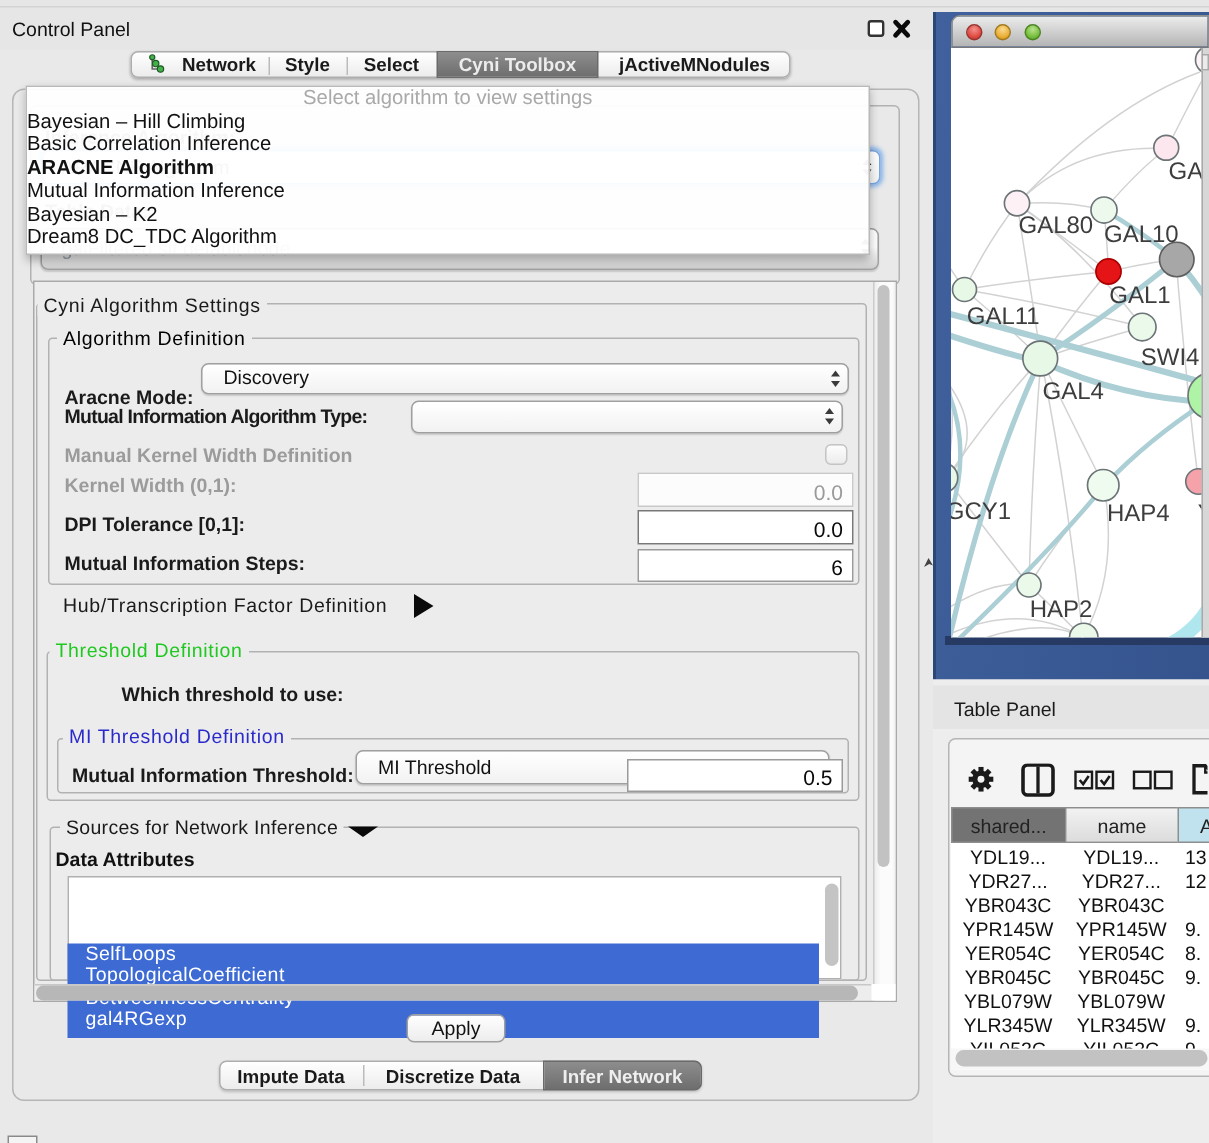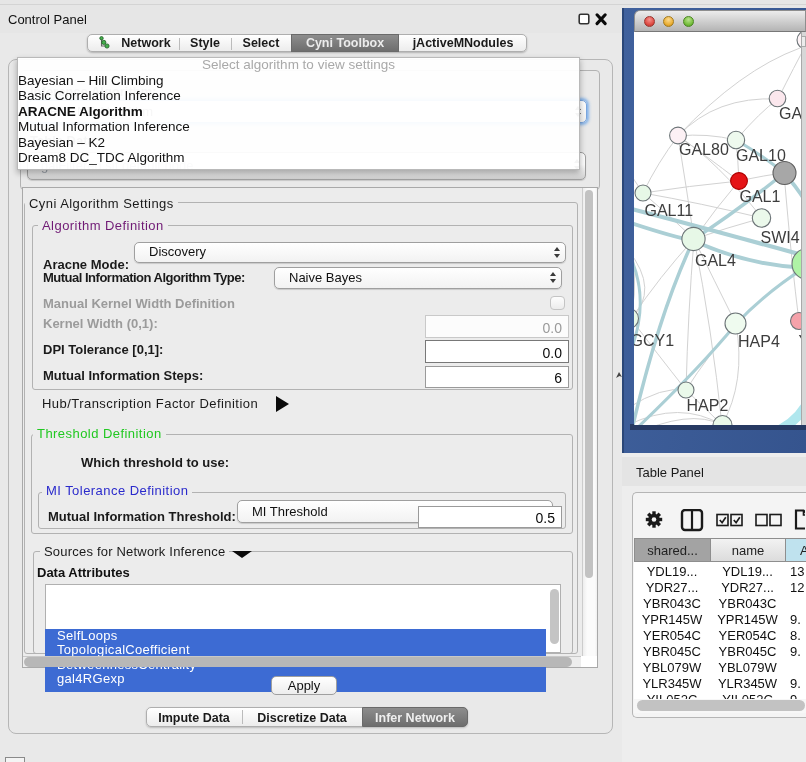--- a/index.html
+++ b/index.html
@@ -60,30 +60,29 @@
 
 <div class="abs" style="left:22px;top:187px;width:576px;height:481px;background:#ececec;border:1px solid #a9a9a9;"></div>
 
 <div class="abs" style="left:582px;top:188px;width:15px;height:479px;background:linear-gradient(90deg,#ededed,#fbfbfb 30%,#fbfbfb 85%,#efefef);border-left:1px solid #cccccc;"></div>
 <div class="abs" style="left:585px;top:190px;width:8px;height:388px;background:#c2c2c2;border-radius:4px;"></div>
 
 <div class="grp" style="left:24px;top:202px;width:554px;height:452px;border-radius:3px;"></div>
 <div class="gl" style="left:25px;top:196px;color:#1a1a1a;">Cyni Algorithm Settings</div>
 
 <div class="grp" style="left:32px;top:225px;width:541px;height:165px;border-radius:3px;"></div>
-<div class="gl" style="left:38px;top:218px;color:#701a75;">Algorithm Definition</div>
+<div class="gl" style="left:38px;top:218px;color:#000000;">Algorithm Definition</div>
 
 <div class="lbl" style="left:43px;top:257px;">Aracne Mode:</div>
 <div class="combo" style="left:134px;top:242px;width:432px;height:20.5px;">
     <div style="padding:1px 0 0 14px;">Discovery</div>
     <span class="ar"></span>
   </div>
 <div class="lbl" style="left:43px;top:270px;letter-spacing:-0.5px;">Mutual Information Algorithm Type:</div>
 <div class="combo" style="left:274px;top:266.5px;width:288px;height:22px;">
-    <div style="padding:2.5px 0 0 14px;">Naive Bayes</div>
     <span class="ar"></span>
   </div>
 <div class="lbl" style="left:43px;top:296px;color:#9b9b9b;">Manual Kernel Width Definition</div>
 <div class="abs" style="left:550px;top:296px;width:14.5px;height:14px;background:linear-gradient(#fdfdfd,#ececec);border:1.5px solid #c4c4c4;border-radius:4px;"></div>
 <div class="lbl" style="left:43px;top:316px;color:#9b9b9b;">Kernel Width (0,1):</div>
 <div class="fld" style="left:425px;top:314.5px;width:144px;height:23.5px;color:#9a9a9a;background:#fcfcfc;border-color:#c9c9c9;padding-top:4.5px;">0.0</div>
 <div class="lbl" style="left:43px;top:342px;">DPI Tolerance [0,1]:</div>
 <div class="fld" style="left:425px;top:340px;width:144px;height:23px;border-color:#787878;padding-top:4px;">0.0</div>
 <div class="lbl" style="left:43px;top:368px;">Mutual Information Steps:</div>
 <div class="fld" style="left:425px;top:366px;width:144px;height:21.5px;border-color:#9a9a9a;padding-top:3px;">6</div>
@@ -93,21 +92,21 @@
 
 <div class="grp" style="left:31px;top:434px;width:542px;height:100px;border-radius:3px;"></div>
 <div class="gl" style="left:33px;top:426px;color:#21c821;">Threshold Definition</div>
 <div class="lbl" style="left:81px;top:455px;">Which threshold to use:</div>
 <div class="combo" style="left:237px;top:451.5px;width:316px;height:23px;margin-top:48px;">
     <div style="padding:3px 0 0 14px;">MI Threshold</div>
     <span class="ar"></span>
   </div>
 
 <div class="grp" style="left:38px;top:492px;width:528px;height:37px;border-radius:3px;"></div>
-<div class="gl" style="left:42px;top:483px;color:#2a2acc;">MI Tolerance Definition</div>
+<div class="gl" style="left:42px;top:483px;color:#2a2acc;">MI Threshold Definition</div>
 <div class="lbl" style="left:48px;top:509px;">Mutual Information Threshold:</div>
 <div class="fld" style="left:418px;top:505.5px;width:144px;height:22.5px;padding-top:3.5px;">0.5</div>
 
 <div class="grp" style="left:33px;top:551px;width:540px;height:103px;border-radius:3px;"></div>
 <div class="gl" style="left:40px;top:544px;color:#1a1a1a;letter-spacing:0.2px;">Sources for Network Inference</div>
 <div class="abs" style="left:232px;top:551px;width:0;height:0;border-left:10px solid transparent;border-right:10px solid transparent;border-top:7.5px solid #0a0a0a;"></div>
 <div class="abs b" style="left:37px;top:565px;font-size:13px;color:#111;">Data Attributes</div>
 
 <div class="abs" style="left:45px;top:584px;width:516px;height:69px;background:#fff;border:1px solid #b0b0b0;"></div>
 <div class="abs" style="left:45px;top:589px;width:501px;height:63px;background:#3d6bd3;color:#fff;font-size:13px;line-height:14.3px;letter-spacing:0.3px;padding-left:12px;overflow:hidden;margin-top:40px;">SelfLoops<br>TopologicalCoefficient<br>BetweennessCentrality<br>gal4RGexp</div>
@@ -267,21 +266,21 @@
   <path d="M88.8 11 l2.3 2.7 l3.7 -5.4" stroke-width="1.7"></path>
   <rect x="111" y="5.5" width="11" height="11"></rect>
   <rect x="125" y="5.5" width="11" height="11"></rect>
  </g>
 
  <path d="M151 1.5 h7.5 l4.5 4.5 v13.5 h-12 z" fill="none" stroke="#1a1a1a" stroke-width="2.2"></path>
     <path d="M158.5 1.5 v4.5 h4.5" fill="none" stroke="#1a1a1a" stroke-width="1.6"></path>
 </svg>
 
 <div class="abs" style="left:634px;top:538px;width:172px;height:175px;background:#fff;"></div>
-<div class="abs" style="left:634px;top:538px;width:76px;height:24px;background:#a3a3a3;border:1px solid #8e8e8e;border-right:none;font-size:13px;color:#222;text-align:center;padding-top:4px;">shared...</div>
+<div class="abs" style="left:634px;top:538px;width:76px;height:24px;background:#737373;border:1px solid #8e8e8e;border-right:none;font-size:13px;color:#222;text-align:center;padding-top:4px;">shared...</div>
 <div class="abs" style="left:710px;top:538px;width:75px;height:24px;background:linear-gradient(#f2f2f2,#dcdcdc);border:1px solid #8e8e8e;border-right:none;font-size:13px;color:#222;text-align:center;padding-top:4px;">name</div>
 <div class="abs" style="left:785px;top:538px;width:21px;height:24px;background:#bfe2ee;border:1px solid #8e8e8e;border-right:none;font-size:13px;color:#222;padding:4px 0 0 14px;overflow:hidden;">A</div>
 <div class="abs" style="left:634px;top:564px;width:76px;font-size:13px;line-height:16px;color:#111;text-align:center;">YDL19...<br>YDR27...<br>YBR043C<br>YPR145W<br>YER054C<br>YBR045C<br>YBL079W<br>YLR345W<br>YIL052C</div>
 <div class="abs" style="left:710px;top:564px;width:75px;font-size:13px;line-height:16px;color:#111;text-align:center;">YDL19...<br>YDR27...<br>YBR043C<br>YPR145W<br>YER054C<br>YBR045C<br>YBL079W<br>YLR345W<br>YIL052C</div>
 <div class="abs" style="left:790px;top:564px;width:30px;font-size:13px;line-height:16px;color:#111;">13<br>12<br>&nbsp;<br>9.<br>8.<br>9.<br>&nbsp;<br>9.<br>9.</div>
 
 <div class="abs" style="left:634px;top:699px;width:172px;height:14px;background:#f7f7f7;"></div>
 <div class="abs" style="left:637px;top:700px;width:168px;height:11px;background:#c2c2c2;border-radius:6px;"></div>
 
 </body></html>

